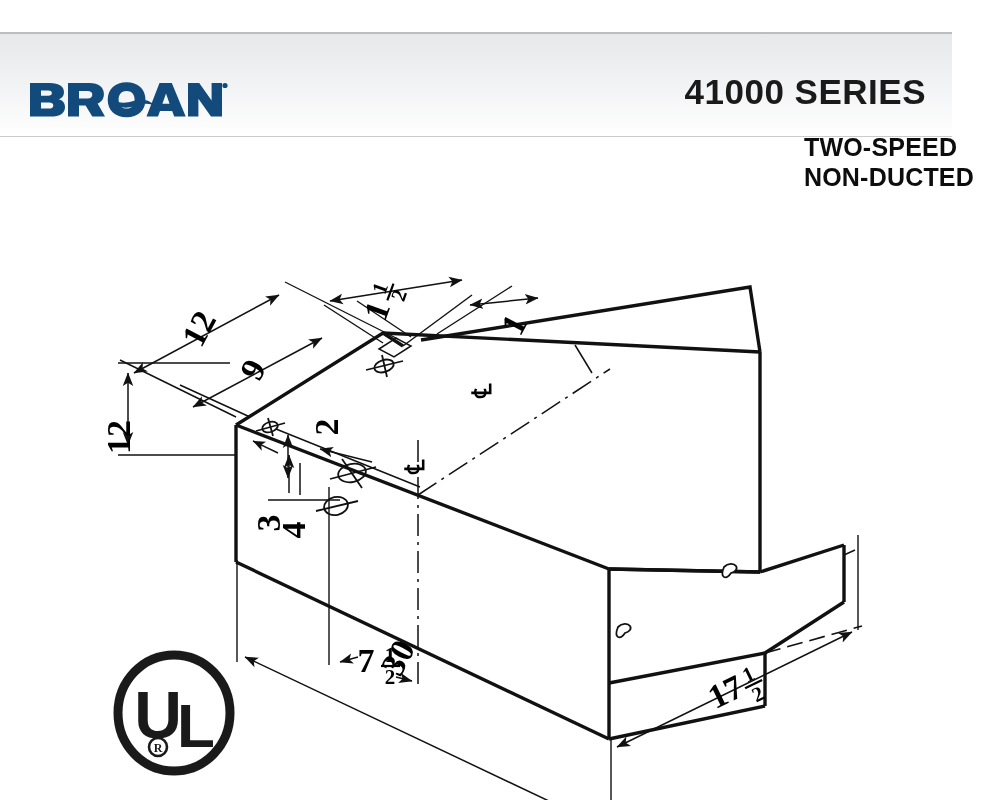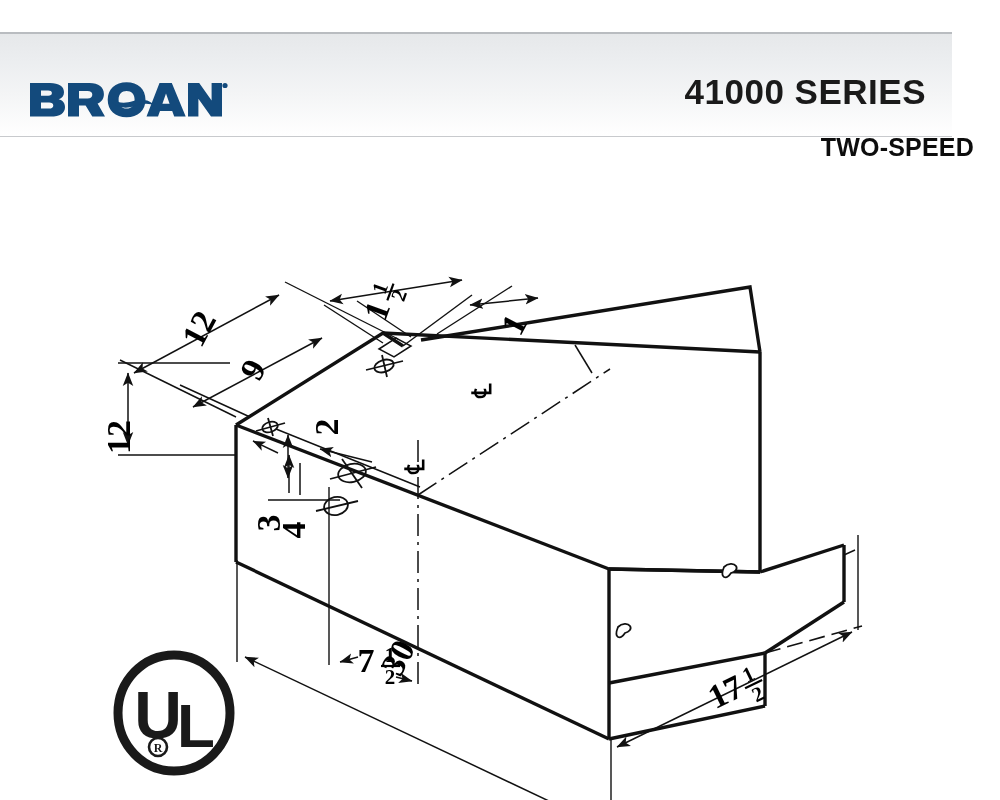--- a/index.html
+++ b/index.html
@@ -141,20 +141,21 @@
 
       <circle cx="197" cy="5.5" r="2.6" fill="#134a7c"></circle>
     </svg>
   </div>
 
   <div id="series-title">41000 SERIES</div>
 </div>
 
 <div id="product-subtitle">
   <div>TWO-SPEED</div>
+  <div>NON-DUCTED</div>
 </div>
 
 <div id="drawing-area">
 <svg id="drawing-svg" width="1000" height="695" viewBox="0 0 1000 695">
 
   <defs>
     <marker id="arrow" viewBox="0 0 10 10" refX="9.6" refY="5" markerWidth="9" markerHeight="9" orient="auto-start-reverse">
       <path d="M 0 1.1 L 10 5 L 0 8.9 L 2.4 5 Z" fill="#111"></path>
     </marker>
   </defs>

